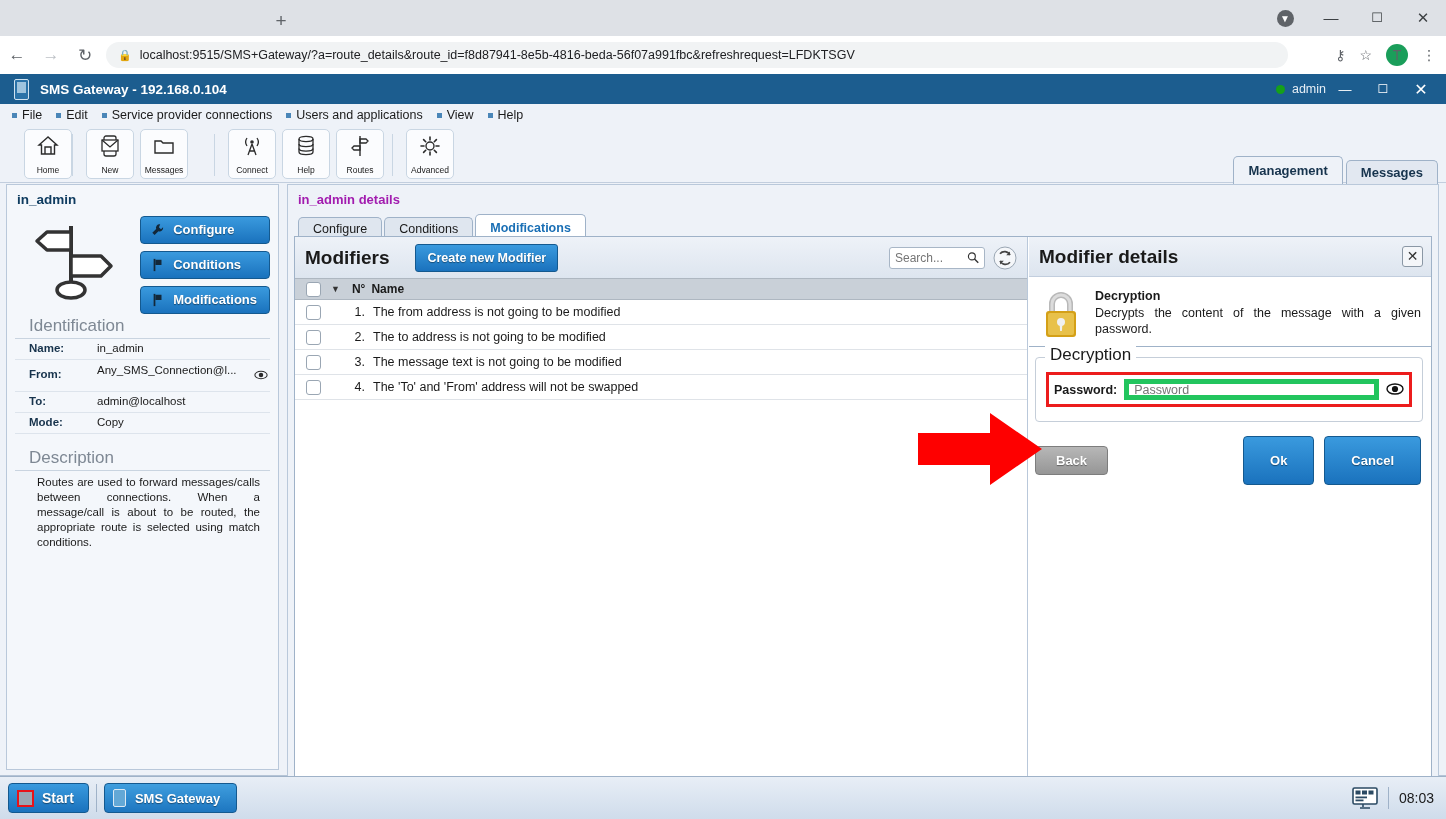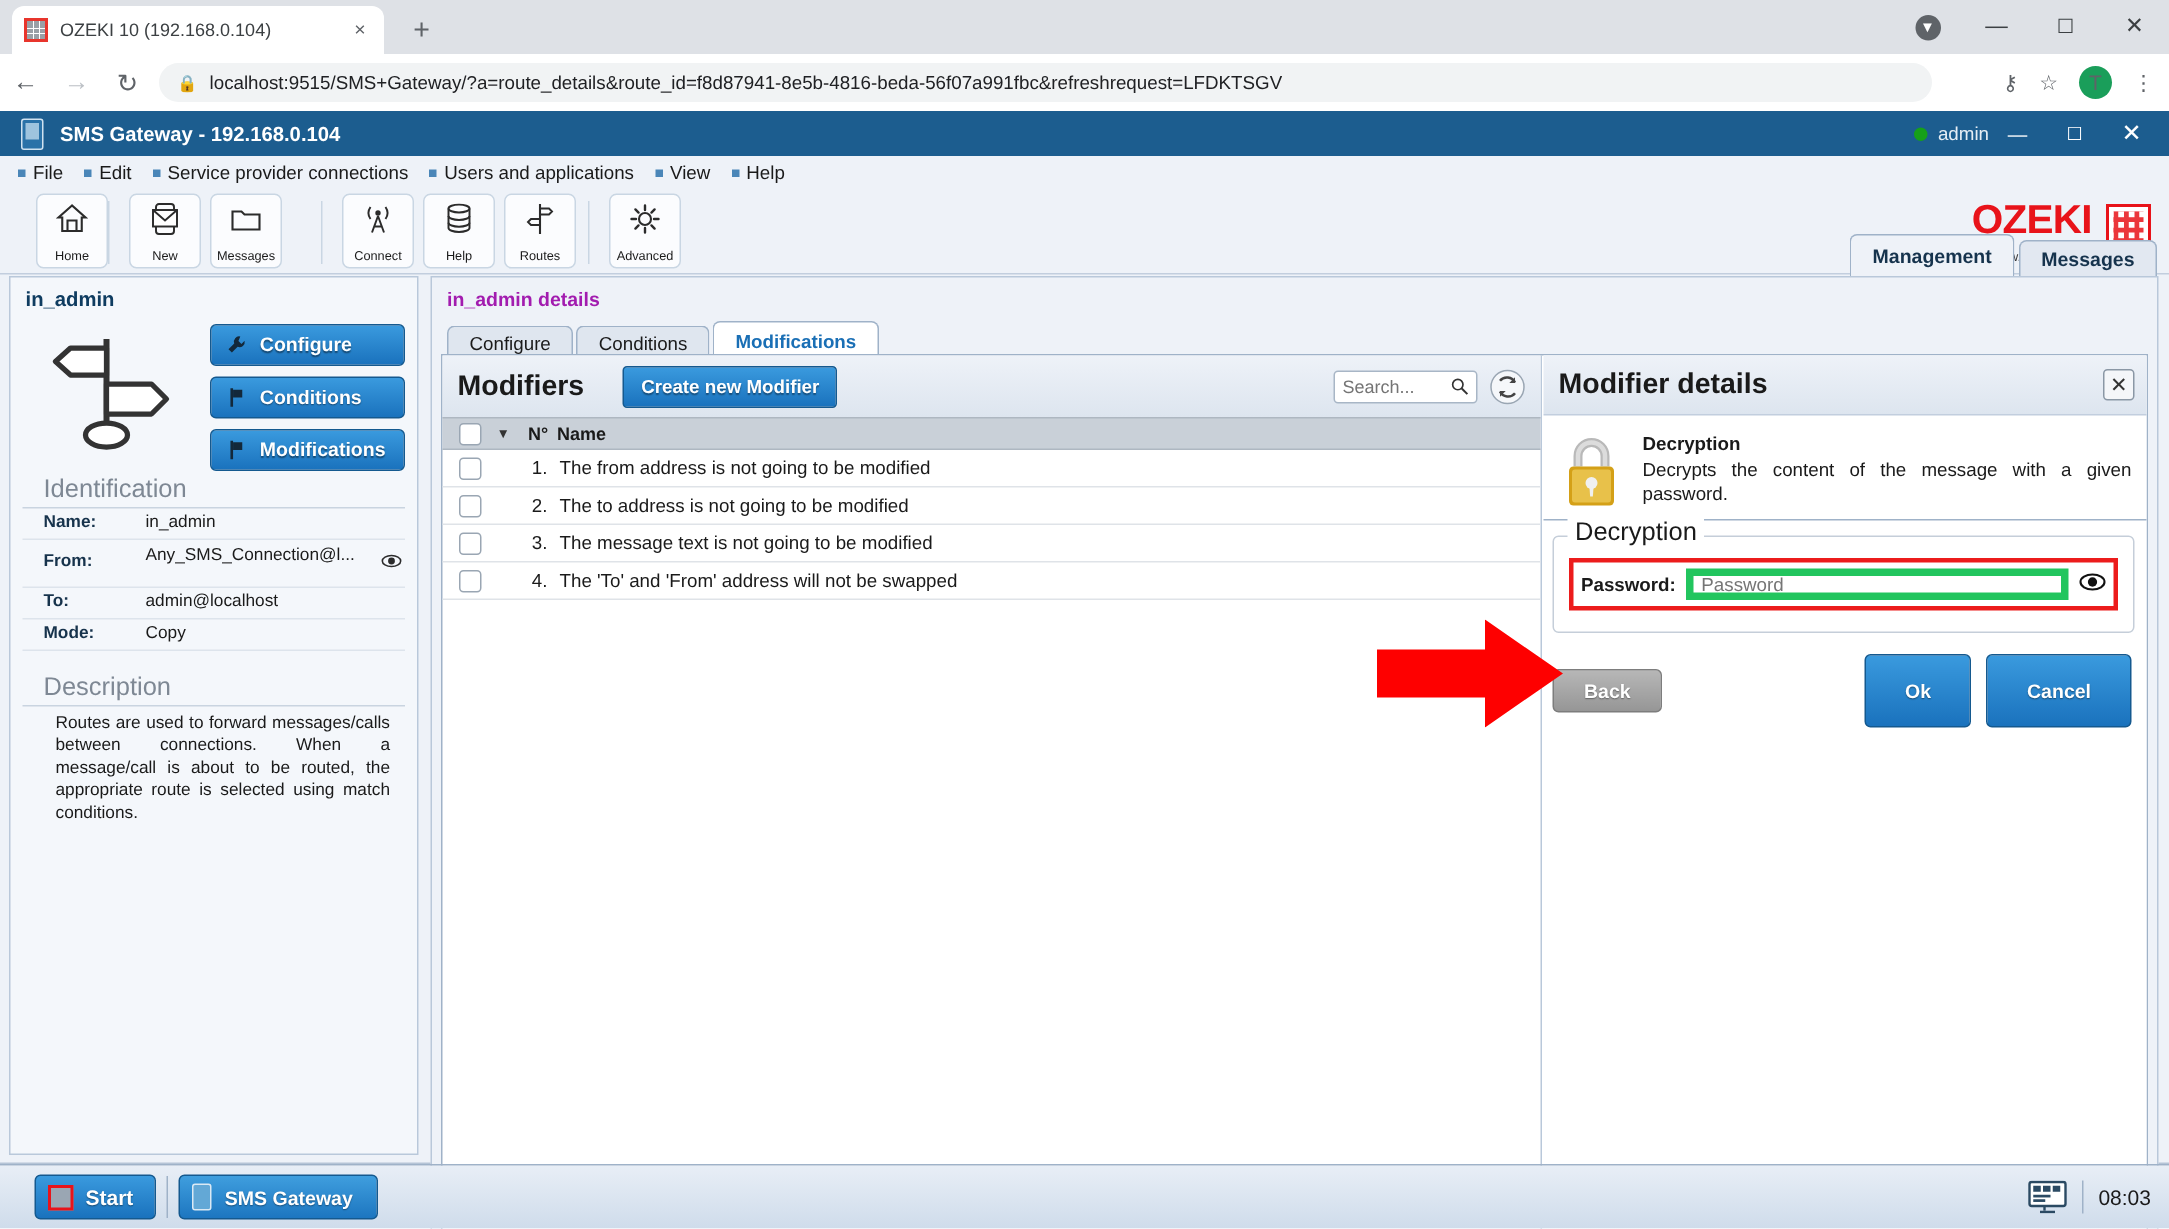--- a/index.html
+++ b/index.html
@@ -293,21 +293,21 @@
   
   .red-arrow { position: absolute; left: 918px; top: 413px; z-index: 40; }
 
   
   .taskbar {
     position: absolute; bottom: 0; left: 0; width: 1446px; height: 43px;
     background: linear-gradient(#e8eef6, #cfdceb); border-top: 1px solid #9fb2c8;
     display: flex; align-items: center;
   }
   .start-btn {
-    margin-left: 23px; height: 30px; padding: 0 14px 0 8px;
+    margin-left: 8px; height: 30px; padding: 0 14px 0 8px;
     background: linear-gradient(#3a9ade, #1a72bd); border: 1px solid #14598f;
     border-radius: 4px; display: flex; align-items: center; gap: 8px;
     color: #fff; font-size: 14px; font-weight: bold; text-shadow: 0 1px 1px rgba(0,0,0,.45);
   }
   .start-ic {
     width: 17px; height: 17px; border: 2px solid #e8131a; background: #9aa6b3;
   }
   .tb-sep { width: 1px; height: 28px; background: #9fb2c8; margin: 0 7px; }
   .tb-item {
     height: 30px; padding: 0 16px 0 8px; border-radius: 4px;
@@ -322,25 +322,20 @@
   .tray { margin-left: auto; display: flex; align-items: center; padding-right: 12px; gap: 10px; }
   .tray-sep { width: 1px; height: 22px; background: #9fb2c8; }
   .clock { font-size: 14px; color: #1a1a1a; }
 </style>
 </head>
 <body>
 
 <div id="app">
 
   <div class="browser-tabstrip">
-    <div class="tab">
-      <div class="tab-favicon"></div>
-      <div class="tab-title">OZEKI 10 (192.168.0.104)</div>
-      <div class="tab-close">×</div>
-    </div>
     <div class="newtab">+</div>
     <div class="winctl c1"><span class="circ">▼</span></div>
     <div class="winctl c2">—</div>
     <div class="winctl c3">☐</div>
     <div class="winctl c4">✕</div>
   </div>
 
   <div class="browser-toolbar">
     <div class="navbtn">←</div>
     <div class="navbtn fwd">→</div>
@@ -440,29 +435,20 @@
           <svg width="24" height="24" viewBox="0 0 24 24">
             <circle cx="12" cy="12" r="4" fill="none" stroke="#2b2b2b" stroke-width="1.4"></circle>
             <g stroke="#2b2b2b" stroke-width="1.6" stroke-linecap="round">
               <path d="M12 3 v3 M12 18 v3 M3 12 h3 M18 12 h3 M5.6 5.6 l2.1 2.1 M16.3 16.3 l2.1 2.1 M18.4 5.6 l-2.1 2.1 M7.7 16.3 l-2.1 2.1"></path>
             </g>
           </svg>
           <div class="rib-lbl">Advanced</div>
         </div>
       </div>
 
-      <div class="ozeki-logo">
-        <div>
-          <span class="ozeki-word">OZEKI</span>
-          <span class="ozeki-grid"></span>
-        </div>
-        <div class="ozeki-url">
-          <span>www.</span><b>my</b><span>ozeki.com</span>
-        </div>
-      </div>
     </div>
 
     <div class="topTabs">
       <div class="topTab active">Management</div>
       <div class="topTab">Messages</div>
     </div>
 
     <div class="sidebar">
       <div class="sb-title">in_admin</div>
       <div class="sb-hero">

